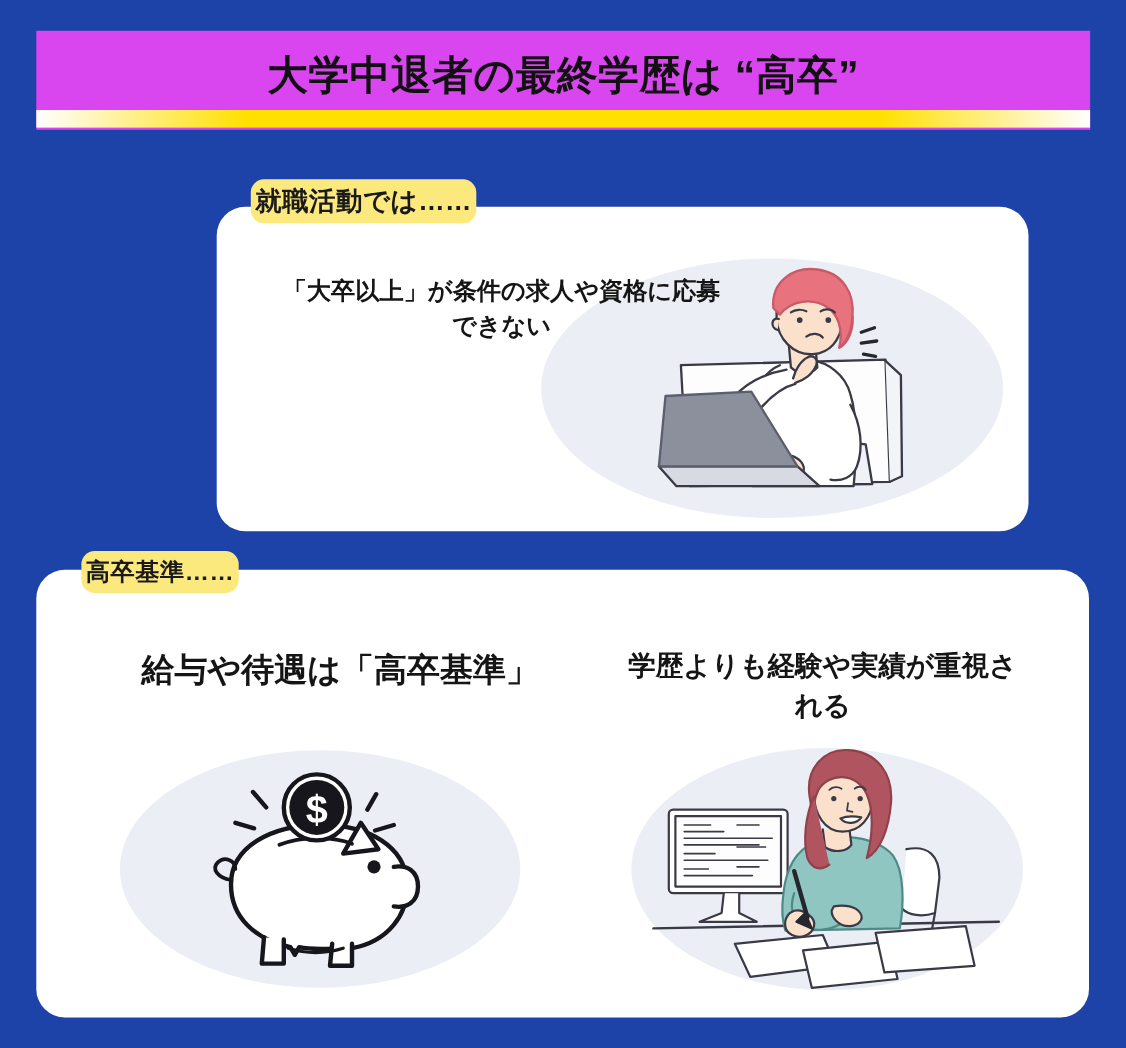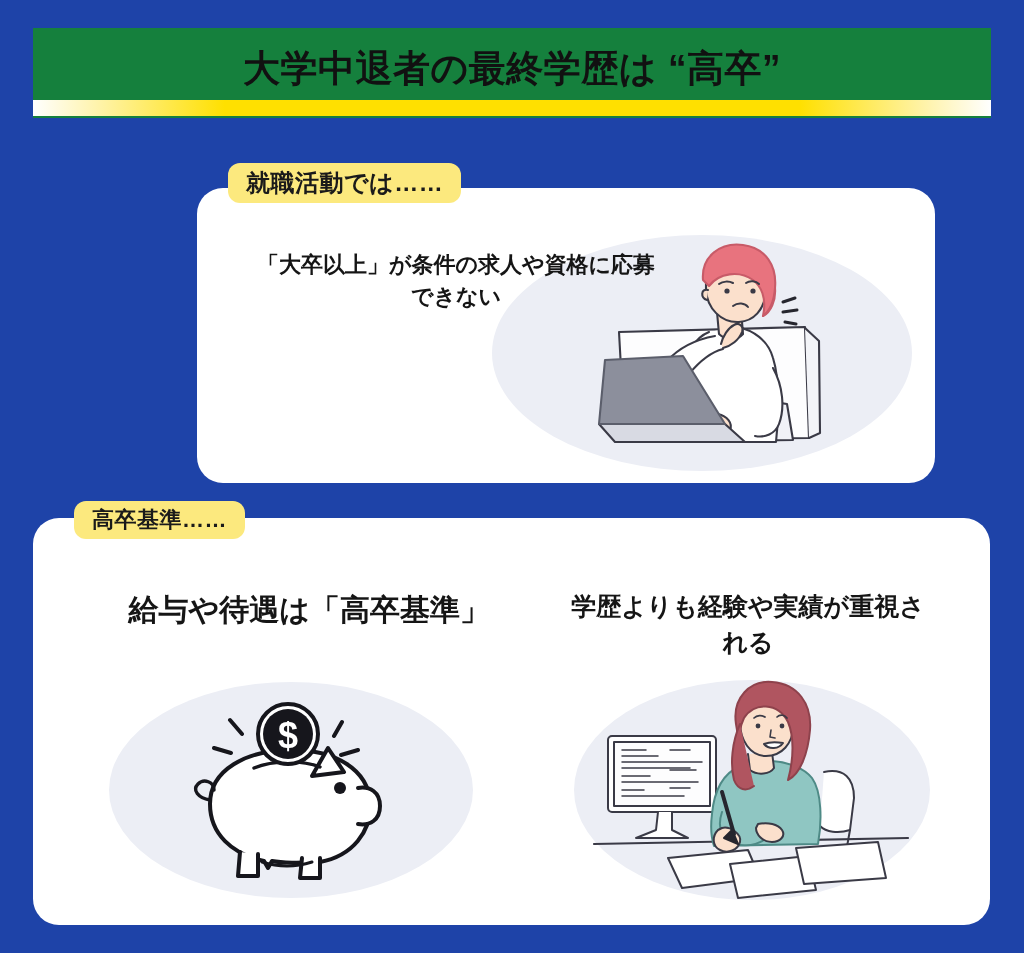--- a/index.html
+++ b/index.html
@@ -13,21 +13,21 @@
     position: relative;
   }
 
   
   .header-band {
     position: absolute;
     left: 33px;
     top: 28px;
     width: 958px;
     height: 90px;
-    background: #15803d;
+    background: #d946ef;
     display: flex;
     align-items: center;
     justify-content: center;
   }
   .header-title {
     font-size: 37px;
     font-weight: 700;
     color: #111111;
     letter-spacing: 0.5px;
     line-height: 1.1;
@@ -69,21 +69,21 @@
   }
 
   
   .badge {
     position: absolute;
     background: #FCE97E;
     border-radius: 12px;
     display: flex;
     align-items: center;
     justify-content: center;
-    padding: 0 18px;
+    padding: 0 4px;
     font-size: 24px;
     font-weight: 700;
     color: #1A1A1A;
     white-space: nowrap;
     letter-spacing: 0.5px;
     z-index: 5;
   }
   #badge-top    { left: 228px; top: 163px; height: 40px; }
   #badge-bottom { left: 74px;  top: 501px; height: 38px; font-size: 22px; }
 

